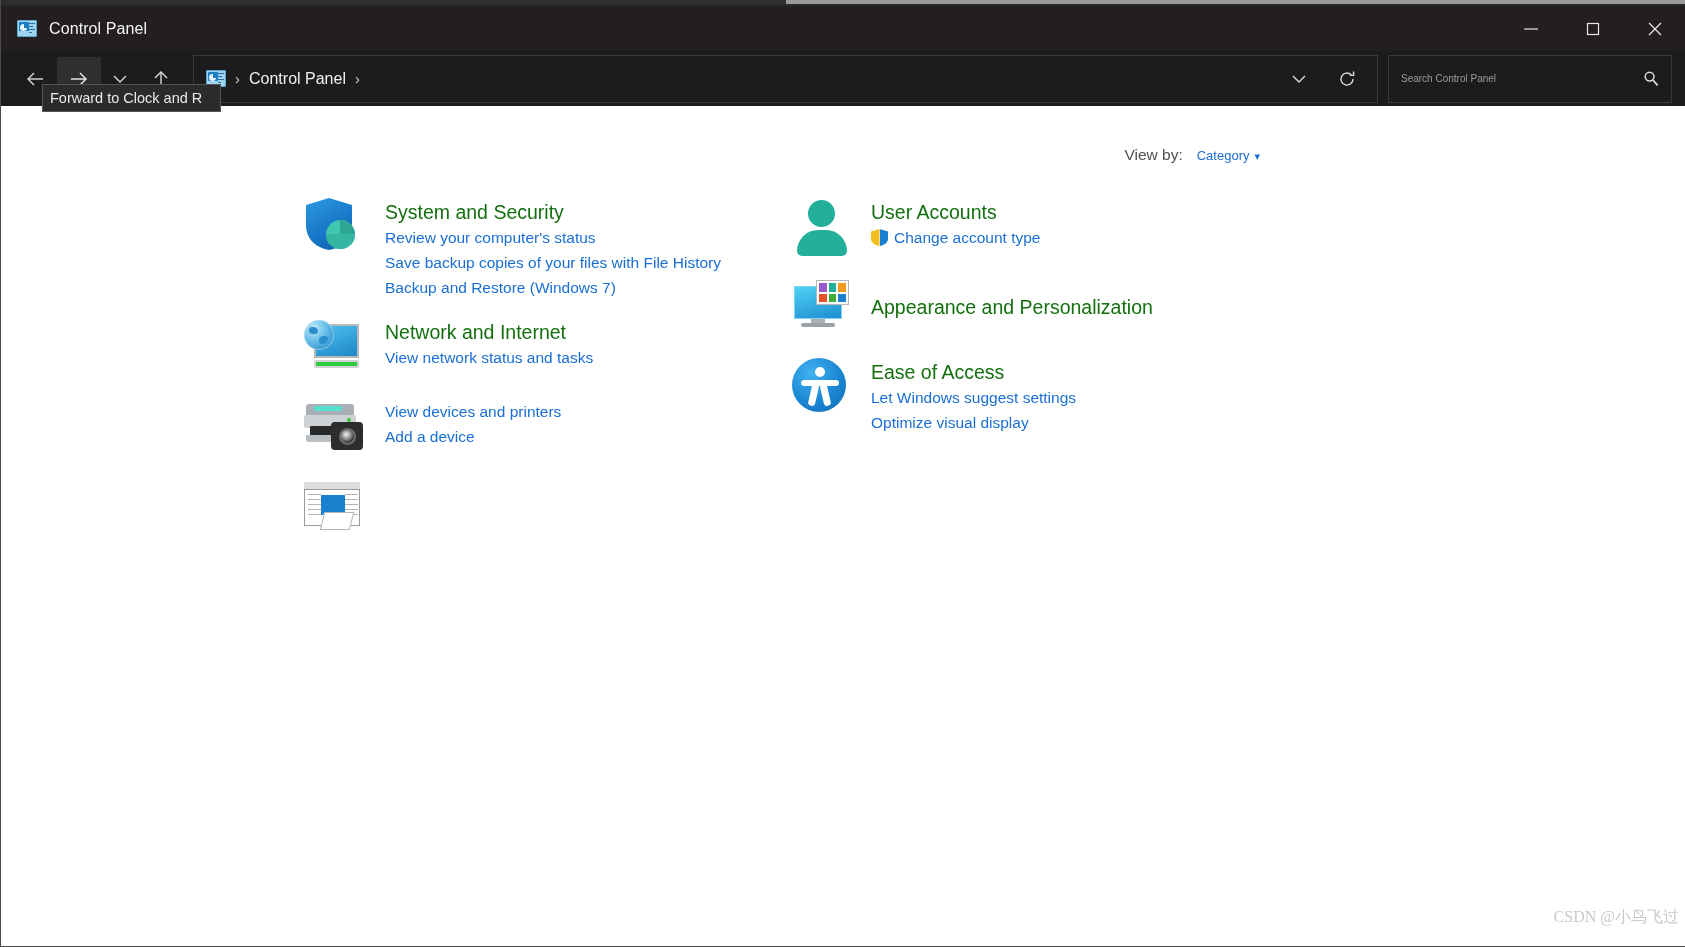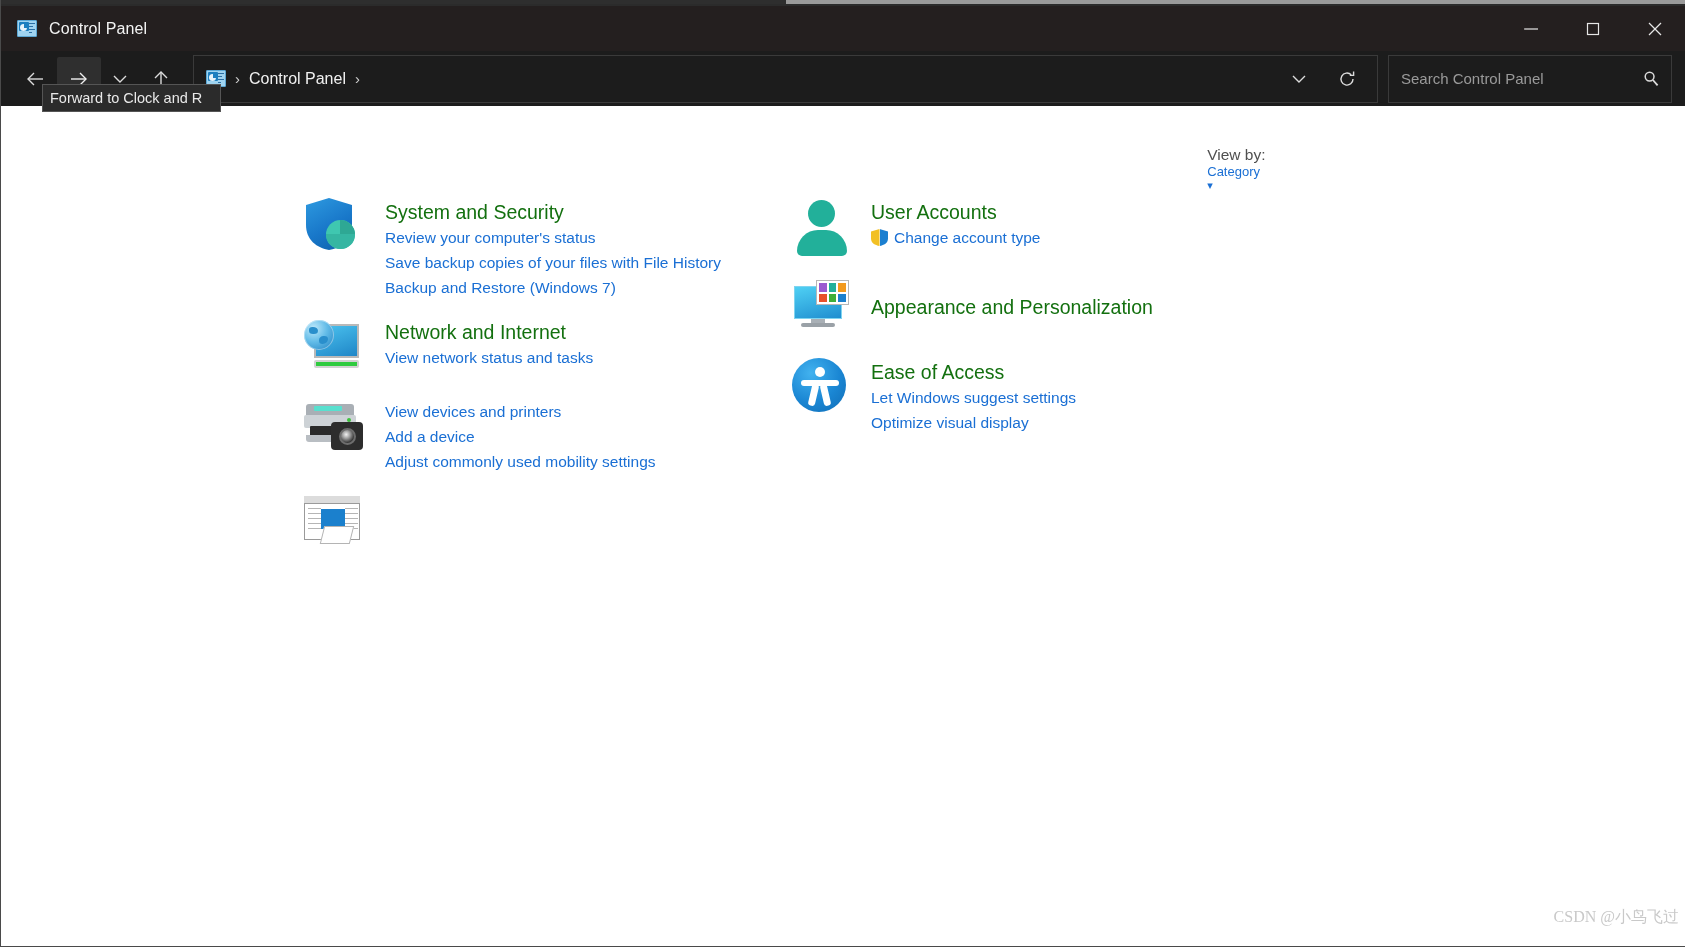--- a/index.html
+++ b/index.html
@@ -204,21 +204,21 @@
     display: flex;
     align-items: center;
     flex: 0 0 auto;
   }
   .searchbox input {
     flex: 1 1 auto;
     background: transparent;
     border: 0;
     outline: none;
     color: #e5e5e5;
-    font-size: 15px;
+    font-size: 10px;
     font-family: "Liberation Sans", sans-serif;
     padding: 0 10px 0 12px;
     min-width: 0;
   }
   .searchbox input::placeholder { color: #9a9a9a; }
   .search-icon-btn {
     width: 40px; height: 44px;
     display: flex; align-items: center; justify-content: center;
     color: #dcdcdc;
     flex: 0 0 auto;
@@ -263,21 +263,20 @@
     white-space: nowrap;
   }
 
   .viewby {
     position: absolute;
     right: 425px;
     top: 40px;
     display: flex;
     align-items: baseline;
     white-space: nowrap;
-    flex-direction: column;
   }
   .viewby .lbl {
     color: #505050;
     font-size: 15.5px;
   }
   .viewby .val {
     color: #1a6fd4;
     font-size: 13px;
     margin-left: 14px;
   }
@@ -837,21 +836,20 @@
                 <div class="pblack"></div>
                 <div class="ptray"></div>
               <div class="cam">
                   <div class="lens"></div>
                 </div>
             </div>
           </div>
           <div class="cat-body">
             <a class="cat-link">View devices and printers</a>
             <a class="cat-link">Add a device</a>
-            <a class="cat-link">Adjust commonly used mobility settings</a>
           </div>
         </div>
 
         <div class="cat">
           <div class="cat-icon">
             <div class="ic ic-prog">
               <div class="win"></div>
                 <div class="bar"></div>
               <div class="lines-l">
                   <i></i>

